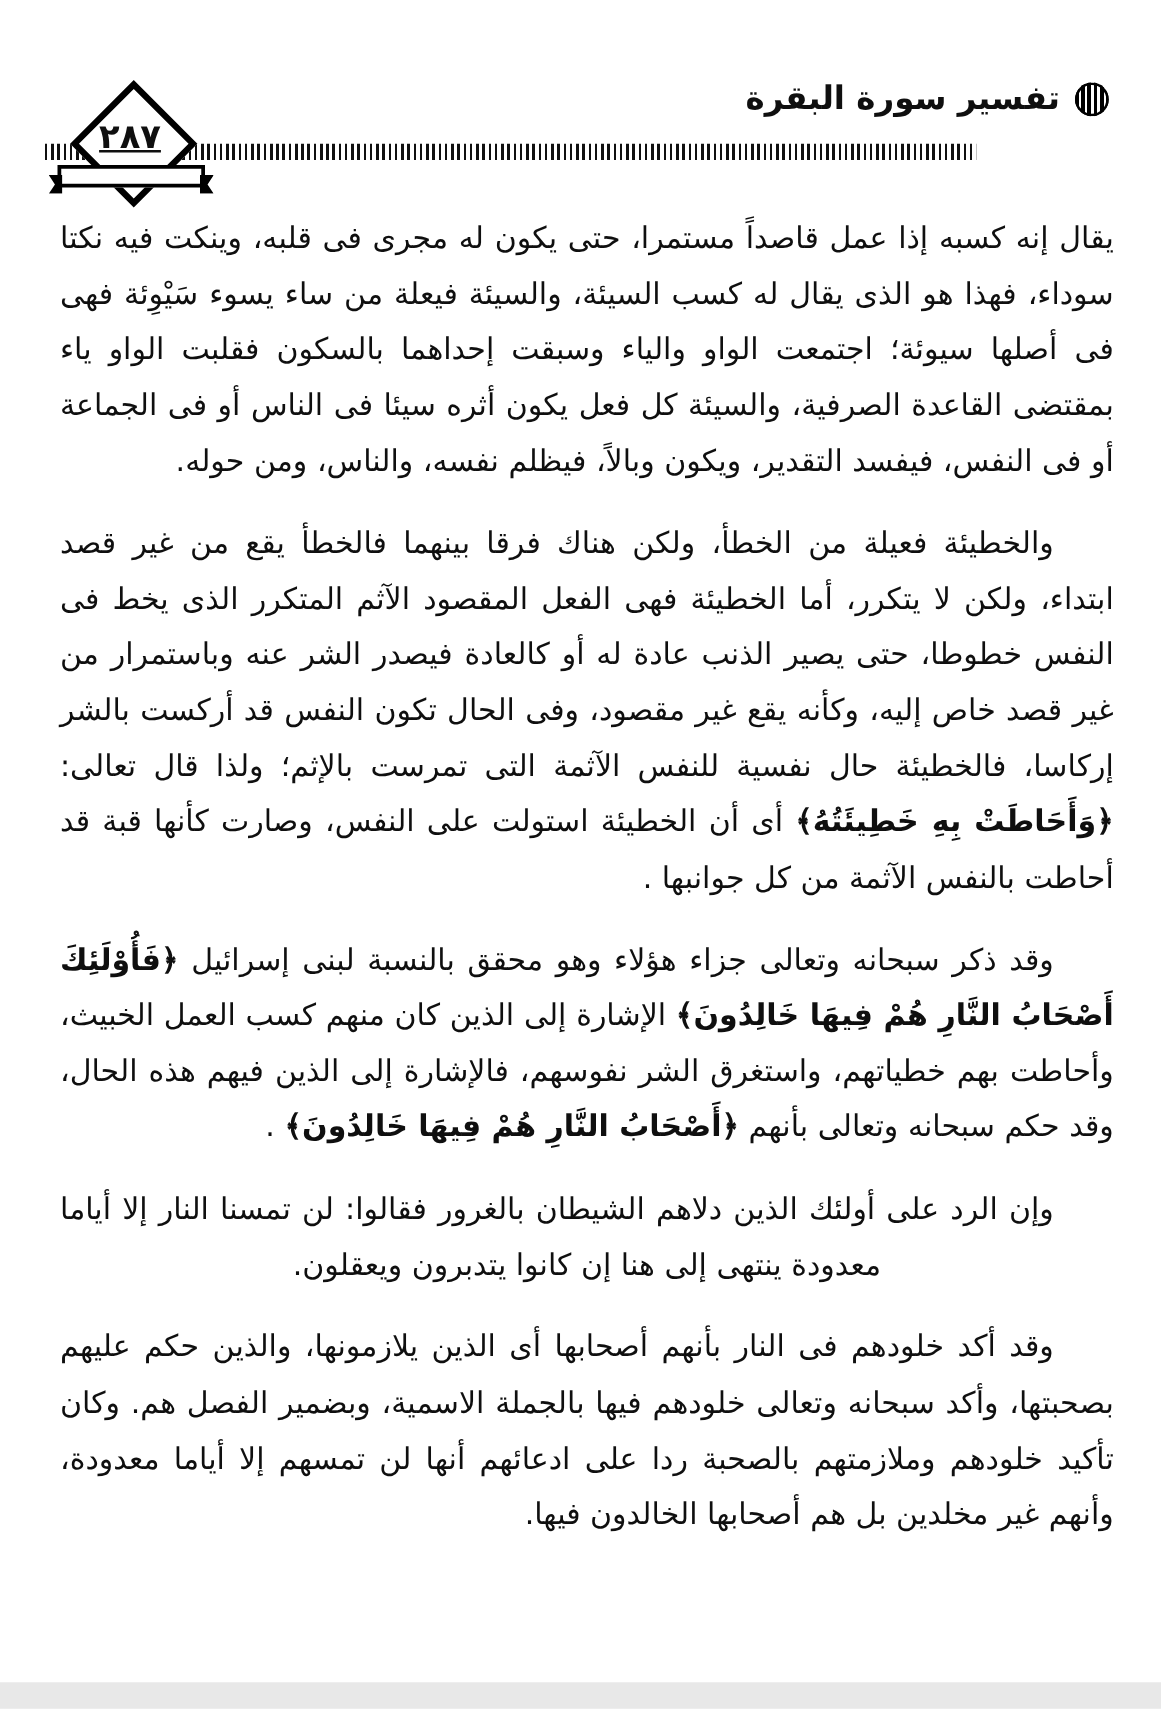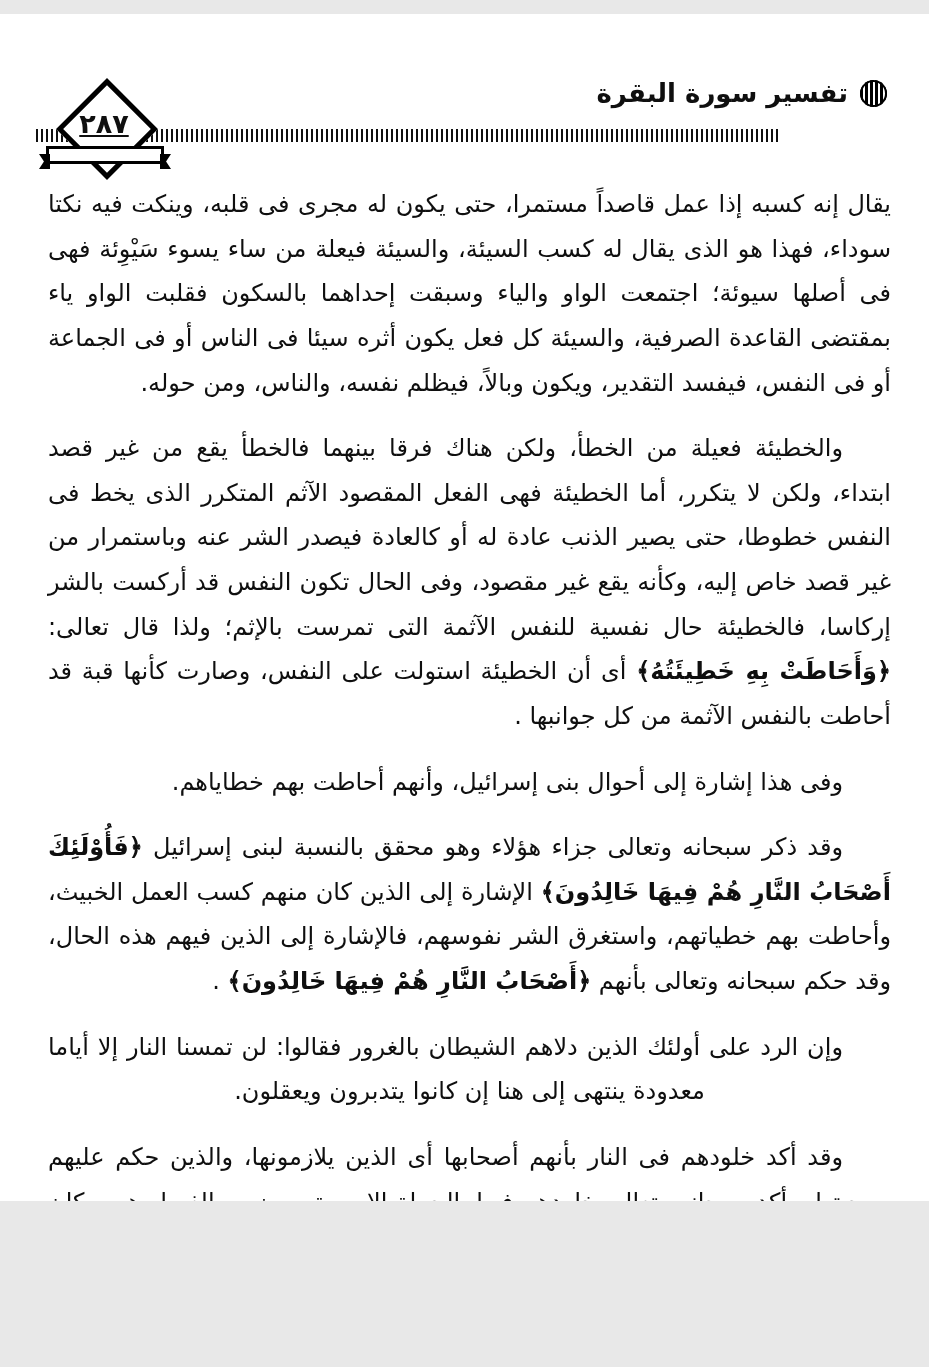--- a/index.html
+++ b/index.html
@@ -1,19 +1,19 @@
 <!DOCTYPE html>
 <html lang="ar" dir="rtl"><head>
 <meta charset="utf-8">
 <style>
   html,body { margin:0; padding:0; background:#e8e8e8; }
   .page {
     position:relative;
-    width:929px; height:1187px;
-    margin:14px auto;
+    width:929px; height:1346px;
+    margin:0 auto;
     background:#ffffff;
     color:#0f0f0f;
     font-family:"DejaVu Sans", sans-serif;
     direction:rtl;
     overflow:hidden;
   }
 
   
   .title-row{
     position:absolute; top:64px; right:42px;
@@ -84,19 +84,18 @@
     <div class="ornament">
       <div class="diamond"></div>
       <div class="pnum">٢٨٧</div>
       <div class="ribbon"></div>
     </div>
   </header>
 
   <main class="content">
       <p class=""><span>يقال إنه كسبه إذا عمل قاصداً مستمرا، حتى يكون له مجرى فى قلبه، وينكت فيه نكتا سوداء، فهذا هو الذى يقال له كسب السيئة، والسيئة فيعلة من ساء يسوء سَيْوِئة فهى فى أصلها سيوئة؛ اجتمعت الواو والياء وسبقت إحداهما بالسكون فقلبت الواو ياء بمقتضى القاعدة الصرفية، والسيئة كل فعل يكون أثره سيئا فى الناس أو فى الجماعة أو فى النفس، فيفسد التقدير، ويكون وبالاً، فيظلم نفسه، والناس، ومن حوله.</span></p>
       <p class="indent"><span>والخطيئة فعيلة من الخطأ، ولكن هناك فرقا بينهما فالخطأ يقع من غير قصد ابتداء، ولكن لا يتكرر، أما الخطيئة فهى الفعل المقصود الآثم المتكرر الذى يخط فى النفس خطوطا، حتى يصير الذنب عادة له أو كالعادة فيصدر الشر عنه وباستمرار من غير قصد خاص إليه، وكأنه يقع غير مقصود، وفى الحال تكون النفس قد أركست بالشر إركاسا، فالخطيئة حال نفسية للنفس الآثمة التى تمرست بالإثم؛ ولذا قال تعالى: </span><span class="quran">﴿وَأَحَاطَتْ بِهِ خَطِيئَتُهُ﴾</span><span> أى أن الخطيئة استولت على النفس، وصارت كأنها قبة قد أحاطت بالنفس الآثمة من كل جوانبها .</span></p>
-      <p class="indent"><span>وفى هذا إشارة إلى أحوال بنى إسرائيل، وأنهم أحاطت بهم خطاياهم.</span></p>
       <p class="indent"><span>وقد ذكر سبحانه وتعالى جزاء هؤلاء وهو محقق بالنسبة لبنى إسرائيل </span><span class="quran">﴿فَأُوْلَئِكَ أَصْحَابُ النَّارِ هُمْ فِيهَا خَالِدُونَ﴾</span><span> الإشارة إلى الذين كان منهم كسب العمل الخبيث، وأحاطت بهم خطياتهم، واستغرق الشر نفوسهم، فالإشارة إلى الذين فيهم هذه الحال، وقد حكم سبحانه وتعالى بأنهم </span><span class="quran">﴿أَصْحَابُ النَّارِ هُمْ فِيهَا خَالِدُونَ﴾</span><span> .</span></p>
       <p class="indent center-last"><span>وإن الرد على أولئك الذين دلاهم الشيطان بالغرور فقالوا: لن تمسنا النار إلا أياما معدودة ينتهى إلى هنا إن كانوا يتدبرون ويعقلون.</span></p>
       <p class="indent"><span>وقد أكد خلودهم فى النار بأنهم أصحابها أى الذين يلازمونها، والذين حكم عليهم بصحبتها، وأكد سبحانه وتعالى خلودهم فيها بالجملة الاسمية، وبضمير الفصل هم. وكان تأكيد خلودهم وملازمتهم بالصحبة ردا على ادعائهم أنها لن تمسهم إلا أياما معدودة، وأنهم غير مخلدين بل هم أصحابها الخالدون فيها.</span></p>
     </main>
 
 </div>
 
 </body></html>

